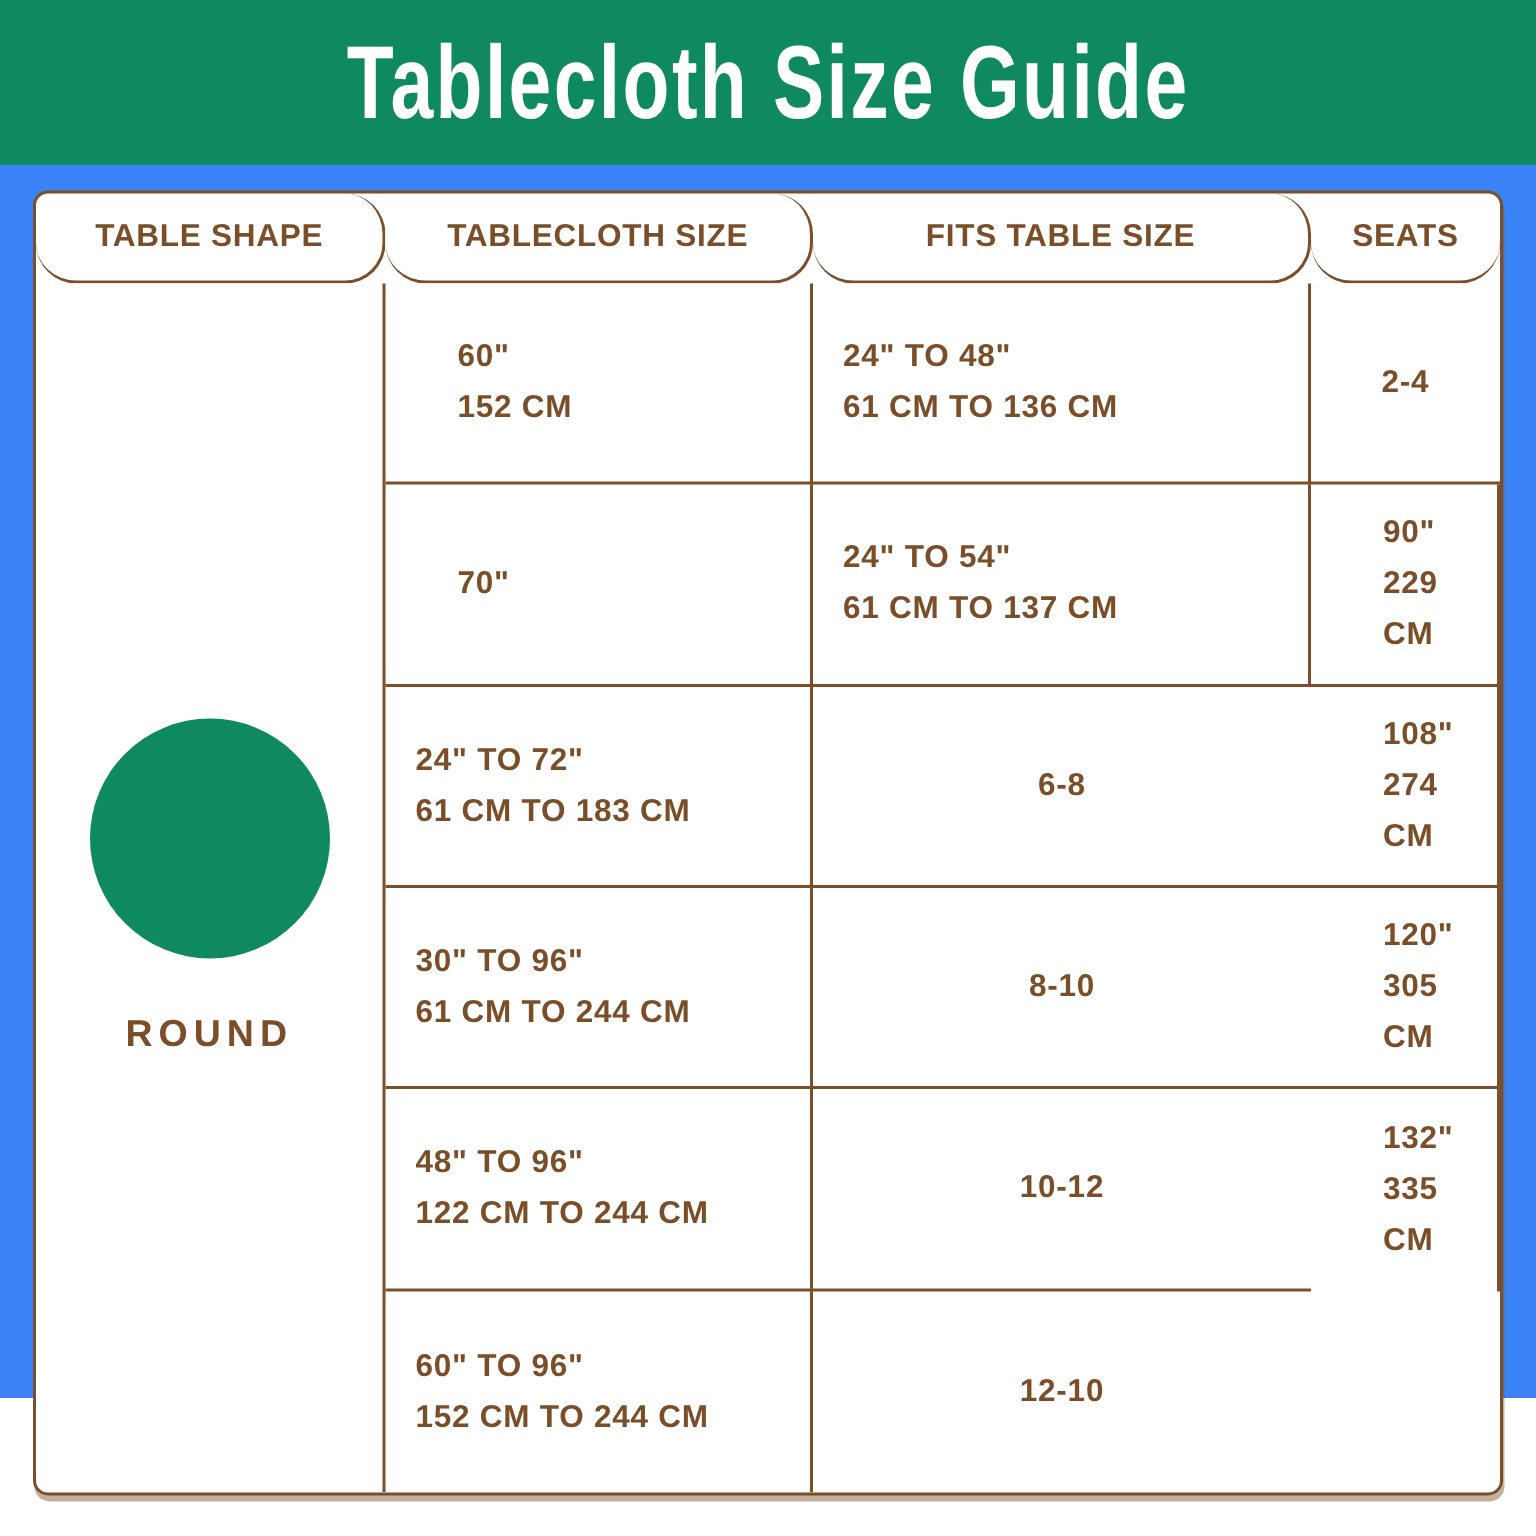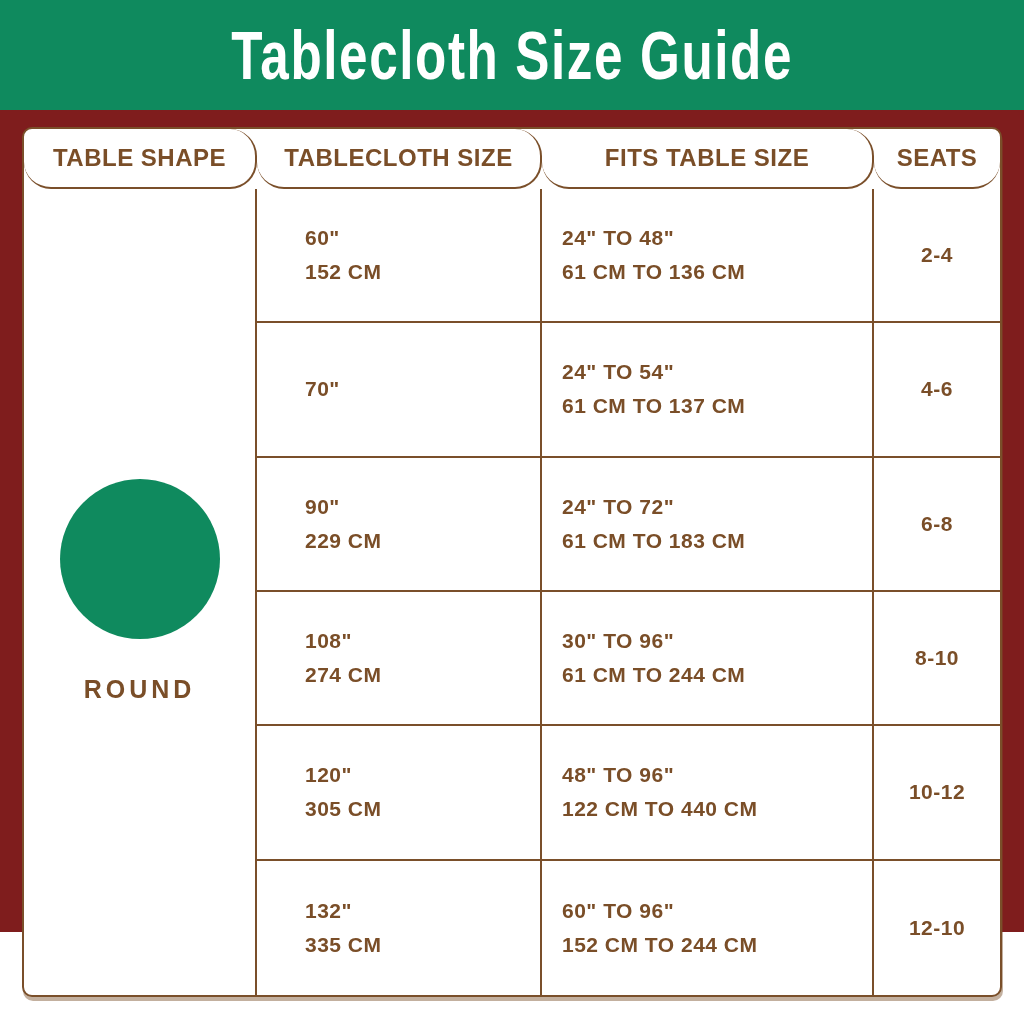--- a/index.html
+++ b/index.html
@@ -1,19 +1,19 @@
 <!DOCTYPE html>
 <html><head>
 <meta charset="utf-8">
 <style>
   * { margin: 0; padding: 0; box-sizing: border-box; }
   html, body { width: 1024px; height: 1024px; background: #ffffff; overflow: hidden; }
   body { font-family: "Liberation Sans", sans-serif; }
 
-  .page { position: relative; width: 1024px; height: 932px; background: #7f1d1d; }
+  .page { position: relative; width: 1024px; height: 932px; background: #3b82f6; }
 
   
   .banner {
     position: absolute; left: 0; top: 0; width: 1024px; height: 110px;
     background: #0f8a5e;
     display: flex; align-items: center; justify-content: center;
   }
   .banner h1 {
     color: #ffffff;
     font-size: 64px;
@@ -36,21 +36,21 @@
     grid-template-rows: 60px repeat(6, 1fr);
     overflow: hidden;
   }
 
   .cell { color: #7a4e28; font-weight: bold; }
   .br { border-right: 2px solid #7a4f2a; }
   .bb { border-bottom: 2px solid #7a4f2a; }
 
   .hcell {
     display: flex; align-items: center; justify-content: center;
-    font-size: 24px; letter-spacing: 0.5px;
+    font-size: 21px; letter-spacing: 0.5px;
     color: #7a4e28; font-weight: bold; border-radius: 27px;
   }
 
   .shape-cell {
     grid-column: 1; grid-row: 2 / span 6;
     display: flex; flex-direction: column;
     align-items: center; justify-content: center;
   }
   .shape-circle {
     width: 160px; height: 160px; border-radius: 50%;
@@ -104,21 +104,20 @@
     </div>
     <div class="cell seats-cell bb">2-4</div>
 
     <div class="cell data-cell size-cell br bb">
       <div>70"</div>
     </div>
     <div class="cell data-cell fits-cell br bb">
       <div>24" TO 54"</div>
       <div>61 CM TO 137 CM</div>
     </div>
-    <div class="cell seats-cell bb">4-6</div>
 
     <div class="cell data-cell size-cell br bb">
       <div>90"</div>
       <div>229 CM</div>
     </div>
     <div class="cell data-cell fits-cell br bb">
       <div>24" TO 72"</div>
       <div>61 CM TO 183 CM</div>
     </div>
     <div class="cell seats-cell bb">6-8</div>
@@ -132,21 +131,21 @@
       <div>61 CM TO 244 CM</div>
     </div>
     <div class="cell seats-cell bb">8-10</div>
 
     <div class="cell data-cell size-cell br bb">
       <div>120"</div>
       <div>305 CM</div>
     </div>
     <div class="cell data-cell fits-cell br bb">
       <div>48" TO 96"</div>
-      <div>122 CM TO 440 CM</div>
+      <div>122 CM TO 244 CM</div>
     </div>
     <div class="cell seats-cell bb">10-12</div>
 
     <div class="cell data-cell size-cell br">
       <div>132"</div>
       <div>335 CM</div>
     </div>
     <div class="cell data-cell fits-cell br">
       <div>60" TO 96"</div>
       <div>152 CM TO 244 CM</div>

